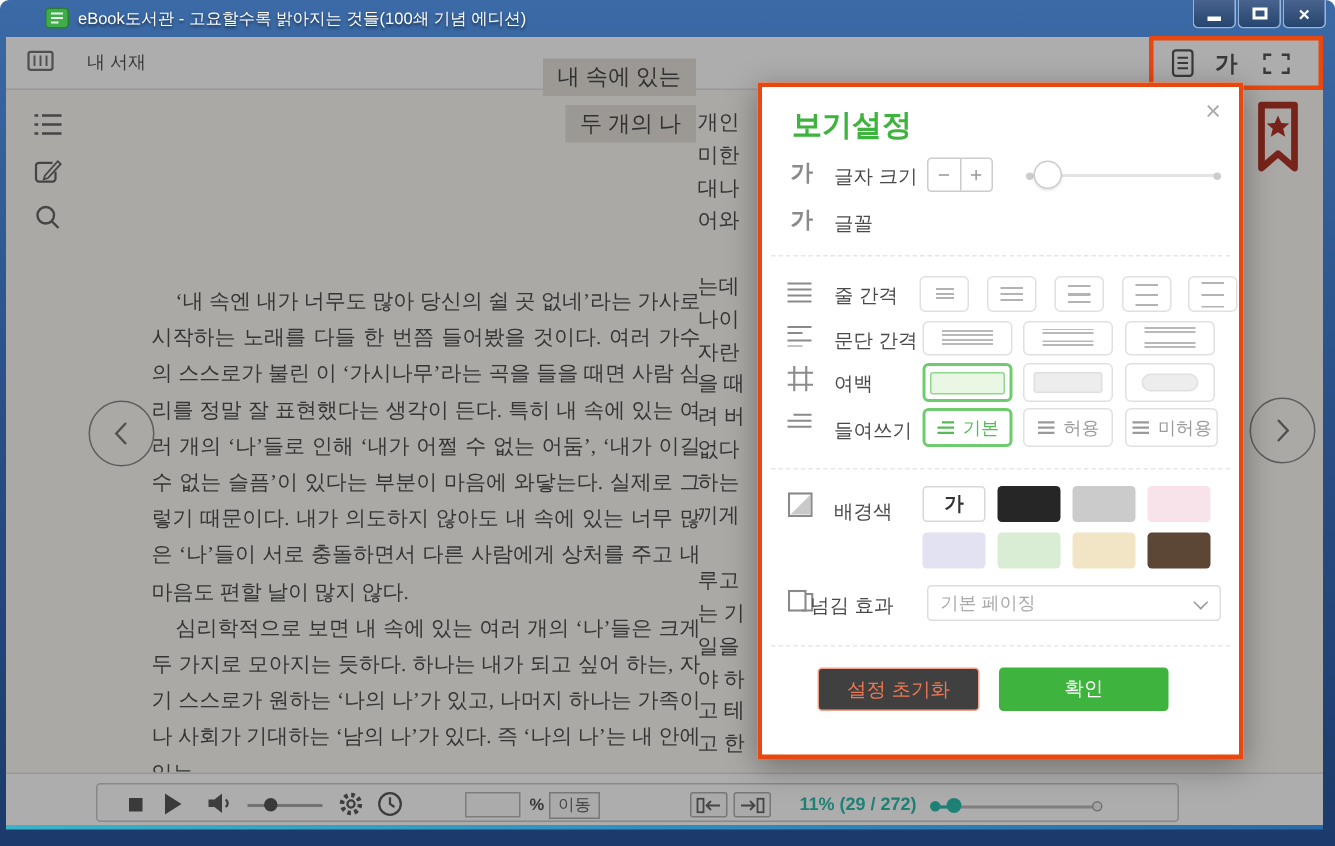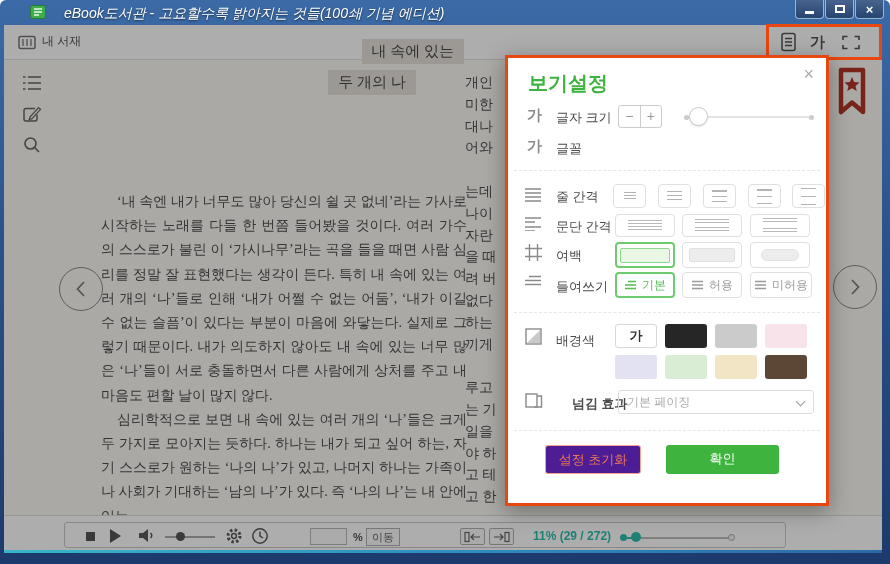--- a/index.html
+++ b/index.html
@@ -3,44 +3,44 @@
 <meta charset="utf-8">
 <style>
   * { margin:0; padding:0; box-sizing:border-box; }
   html,body { width:890px; height:564px; font-family:"Liberation Sans", sans-serif; }
   .abs { position:absolute; }
   .window{ position:relative; width:890px; height:564px; overflow:hidden;
     background:linear-gradient(180deg,#3b6aa6 0%,#2a5189 45%,#1c3a6b 100%);
     border-radius:6px 6px 0 0; }
   
   .titlebar{ position:absolute; left:0; top:0; width:890px; height:25px; }
-  .wtitle{ position:absolute; left:64px; top:5px; color:#fff; font-size:14px;
-    text-shadow:0 1px 2px rgba(0,0,0,.6); white-space:nowrap;font-style:italic; }
+  .wtitle{ position:absolute; left:52px; top:5px; color:#fff; font-size:11px;
+    text-shadow:0 1px 2px rgba(0,0,0,.6); white-space:nowrap; }
   .appicon{ position:absolute; left:30px; top:4px; }
   .wcontrols{ position:absolute; right:6px; top:0; display:flex; }
   .wbtn{ width:29px; height:19px; margin-left:1px; background:linear-gradient(180deg,#48638e,#26456f);
     border:1px solid #9ab4d6; border-top:none; border-radius:0 0 4px 4px;
     display:flex; align-items:center; justify-content:center; cursor:pointer; }
   .gmin{ width:9px; height:3px; background:#fff; margin-top:6px; }
   .gmax{ width:10px; height:8px; border:2px solid #fff; }
   .gx{ color:#fff; font-size:13px; font-weight:bold; line-height:1; }
   
   .client{ position:absolute; left:4px; top:25px; width:878px; height:525px; background:#fbf9f4; overflow:hidden; }
   .hdr{ position:absolute; left:0; top:0; width:878px; height:35px; background:#ffffff; border-bottom:1px solid #e2e2e2; }
-  .mylib{ position:absolute; left:14px; top:8px; display:flex; align-items:flex-end; gap:6px; cursor:pointer; }
+  .mylib{ position:absolute; left:14px; top:8px; display:flex; align-items:flex-start; gap:22px; cursor:pointer; }
   .mylib span{ font-size:12px; color:#555; }
   .hicon{ position:absolute; cursor:pointer; }
   .ga{ font-size:15px; font-weight:bold; color:#555; }
   
   .sbicon{ position:absolute; cursor:pointer; }
   
   .chap{ position:absolute; left:276px; top:14px; width:184px; text-align:right; }
   .chap .hl{ display:inline-block; background:#e6e2db; color:#4a4a4a; font-family:"Liberation Serif", serif;
     font-size:15px; padding:3px 10px; }
-  .chap .l2{ margin-top:6px;text-align:center; }
+  .chap .l2{ margin-top:6px; }
   .bodytext{ position:absolute; left:97px; top:165px; width:366px;
     font-family:"Liberation Serif", serif; font-size:14px; line-height:24.2px;
     color:#4f4f4f; text-align:justify; }
   .bodytext p{ text-indent:16px; }
   .col2{ position:absolute; left:461px; top:47px; width:44px; height:440px; overflow:hidden;
     font-family:"Liberation Serif", serif; font-size:14px; color:#4f4f4f; }
   .col2 .col2-line{ height:21.8px; line-height:21.8px; white-space:nowrap; }
   .navarr{ position:absolute; width:44px; height:44px; border:1px solid #8a8a8a; border-radius:50%;
     display:flex; align-items:center; justify-content:center; cursor:pointer; }
   
@@ -101,21 +101,21 @@
   .g1 i+i{ margin-top:1px; } .g2 i+i{ margin-top:3px; } .g3 i+i{ margin-top:5px; }
   .mrect{ background:#ededed; border:1px solid #e0e0e0; }
   .mrect.green{ background:#eaf7e4; border:1px solid #8fd88f; }
   .indbtn span{ font-size:12px; color:#9a9a9a; margin-left:5px; }
   .indbtn.sel span{ color:#55bb55; }
   .swgrid{ left:107px; top:266px; width:206px; display:flex; flex-wrap:wrap; }
   .swatch{ width:42px; height:24px; border-radius:3px; margin:0 8px 7px 0; cursor:pointer;
     font-size:13px; font-weight:bold; color:#333; text-align:center; line-height:22px; }
   .swatch-first{ border:1px solid #d8d8d8; }
   .obtn{ position:absolute; height:29px; border-radius:3px; font-size:13px; text-align:center; line-height:27px; cursor:pointer; }
-  .rstbtn{ left:37px; top:387px; width:96px; background:#4c1d95; border:1px solid #f2a48e; color:#ee7753; }
+  .rstbtn{ left:37px; top:387px; width:108px; background:#404040; border:1px solid #f2a48e; color:#ee7753; }
   .okbtn{ left:158px; top:387px; width:113px; border:none; color:#fff; }
   .fglow{ position:absolute; left:4px; top:550px; width:878px; height:3px;
     background:linear-gradient(90deg,#39b4c9,#2f86bd 60%,#2a6aa8); }
 </style>
 </head>
 <body>
 
 <div class="window">
 
   <div class="titlebar">
@@ -396,21 +396,21 @@
         <div class="swatch" style="background: rgb(226, 226, 242);"></div>
         <div class="swatch" style="background: rgb(217, 237, 212);"></div>
         <div class="swatch" style="background: rgb(241, 229, 198);"></div>
         <div class="swatch" style="background: rgb(92, 71, 55);"></div>
       </div>
 
     <svg class="in" style="left:17px; top:334px;" width="18" height="17">
         <rect x="1" y="2" width="11" height="13" fill="none" stroke="#8a8a8a" stroke-width="1.4"></rect>
         <path d="M12,4 h4.5 v11 h-7" fill="none" stroke="#8a8a8a" stroke-width="1.4"></path>
       </svg>
-    <span class="in plab" style="left:64px; top:337px;font-weight:bold;">넘김 효과</span>
+    <span class="in plab" style="left:32px; top:337px;">넘김 효과</span>
     <div class="in ddown" style="left:110px; top:332px;">
       <span>기본 페이징</span>
       <span class="chev"></span>
     </div>
 
     <div class="in pdiv" style="top:372px;"></div>
 
     <div class="obtn rstbtn">설정 초기화</div>
     <div class="obtn okbtn" style="background: rgb(62, 180, 62);">확인</div>
   </div>

